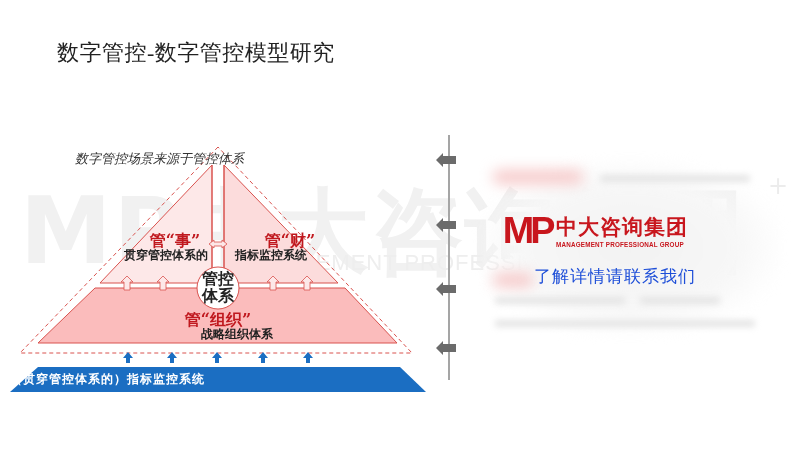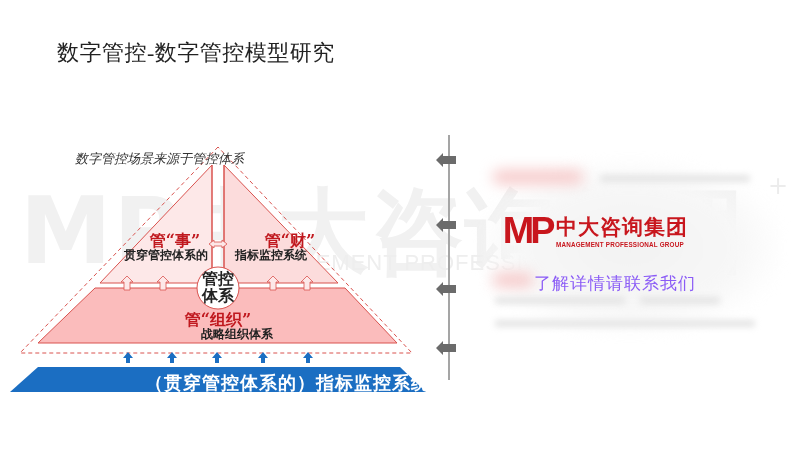--- a/index.html
+++ b/index.html
@@ -30,21 +30,21 @@
     position: absolute; left: 55px; top: 150px; z-index: 2;
     font-size: 13px; font-style: italic; color: #333; line-height: 17px;
     font-family: "DejaVu Serif", serif; width: 175px; margin-left: 20px;
   }
   .lbl { position: absolute; z-index: 2; text-align: center; font-family: "DejaVu Serif", serif; }
   .red { color: #c0181e; font-weight: bold; font-size: 16px; }
   .blk { color: #222; font-size: 12px; font-weight: bold; }
   .circle-lbl { font-size: 16px; color: #222; font-weight: bold; line-height: 17px; }
   .base-lbl {
     position: absolute; left: 10px; width: 420px; top: 371px; z-index: 2;
-    text-align: right; color: #fff; font-size: 18px; font-weight: bold;
+    text-align: left; color: #fff; font-size: 12px; font-weight: bold;
     font-family: "DejaVu Serif", serif; letter-spacing: 1px;
   }
   
   .vline { position: absolute; left: 448px; top: 135px; width: 2px; height: 245px; background: #a5a5a5; z-index: 1; }
   .arrow { position: absolute; left: 436px; width: 20px; height: 14px; z-index: 2; }
   .panel-blur {
     position: absolute; left: 480px; top: 160px; width: 300px; height: 175px;
     background: radial-gradient(ellipse at center, #f2f2f2 0%, #f7f7f7 50%, rgba(255,255,255,0) 75%);
     filter: blur(6px); z-index: 0;
   }
@@ -53,22 +53,22 @@
   .logo { position: absolute; left: 504px; top: 207px; z-index: 3; display: flex; align-items: center; margin-top: 7px; }
   .logo-mp {
     font-family: "Liberation Sans", sans-serif; font-weight: bold; font-size: 36px;
     color: #c8161d; letter-spacing: -4px; line-height: 34px; transform: scaleX(1.05);
     margin-right: 6px;
   }
   .logo-text { display: flex; flex-direction: column; }
   .logo-cn { color: #c8161d; font-size: 21px; font-weight: bold; letter-spacing: 1px; line-height: 24px; font-family: "DejaVu Sans", sans-serif; }
   .logo-en { color: #c8161d; font-size: 6.3px; font-weight: bold; letter-spacing: 0.2px; margin-top: 2px; font-family: "Liberation Sans", sans-serif; }
   .contact {
-    position: absolute; left: 534px; top: 272px; z-index: 3;
-    font-size: 17px; color: #8b5cf6; letter-spacing: 1px;
+    position: absolute; left: 534px; top: 265px; z-index: 3;
+    font-size: 17px; color: #1d4ed8; letter-spacing: 1px;
     font-family: "DejaVu Sans", sans-serif;
   }
   .plus { position: absolute; left: 768px; top: 172px; font-size: 24px; color: #ececec; z-index: 1; font-family: "DejaVu Sans", sans-serif; }
 </style>
 </head>
 <body>
 
 <div class="title">数字管控-数字管控模型研究</div>
 
 <div class="wm-big">MP中大咨询集团</div>

